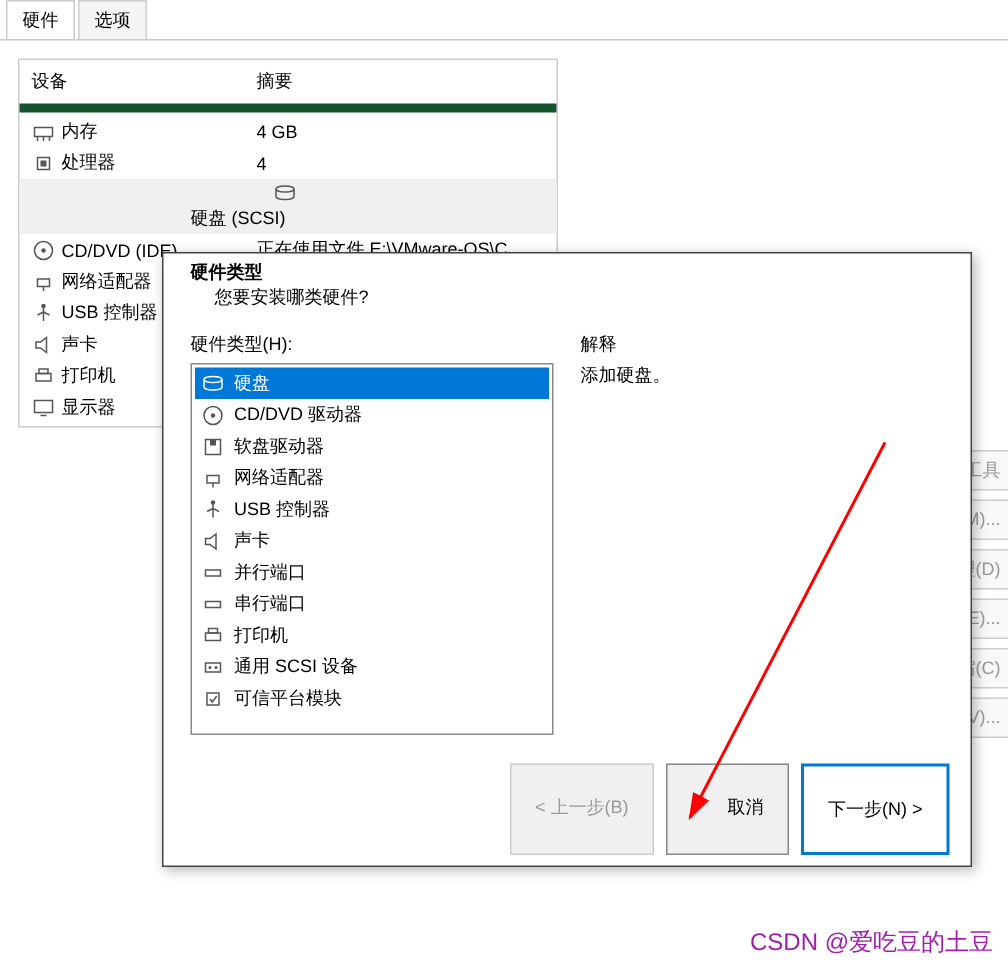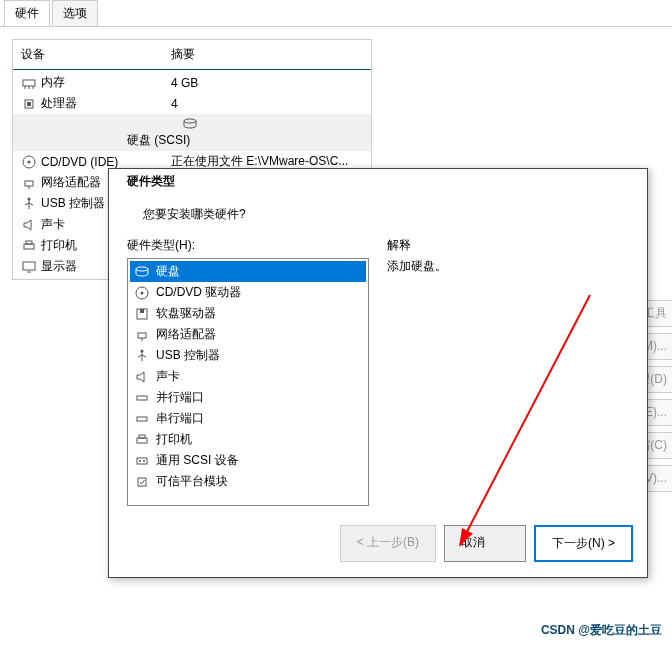--- a/index.html
+++ b/index.html
@@ -5,21 +5,21 @@
 * { box-sizing: border-box; font-family: "Microsoft YaHei", "Segoe UI", sans-serif; font-size: 12px; }
 body { margin: 0; background: #fff; width: 672px; height: 649px; position: relative; overflow: hidden; }
 
 .tabs { display: flex; border-bottom: 1px solid #ccc; padding-left: 4px; }
 .tab { padding: 4px 10px; border: 1px solid #ccc; border-bottom: none; background: #fff; margin-right: 2px; cursor: pointer; }
 .tab.inactive { background: #f5f5f5; }
 
 .content { display: flex; padding: 12px; gap: 12px; }
 
 .device-panel { border: 1px solid #ccc; width: 360px; }
-.device-header { display: flex; padding: 6px 8px; border-bottom: 1px solid #14532d; }
+.device-header { display: flex; padding: 6px 8px; border-bottom: 6px solid #14532d; }
 .device-header .col1 { width: 150px; }
 .device-list { padding: 2px 0; max-height: 540px; }
 .device-row { display: flex; align-items: center; padding: 2px 8px; cursor: pointer; }
 .device-row.selected { background: #f0f0f0; flex-direction: column; }
 .device-row .icon { width: 16px; height: 16px; margin-right: 4px; display: flex; align-items: center; justify-content: center; color: #555; }
 .device-row .name { width: 130px; }
 .device-row .summary { flex: 1; white-space: nowrap; overflow: hidden; text-overflow: ellipsis; }
 
 .right-panel { flex: 1; }
 .groupbox { border: 1px solid #ccc; padding: 8px 12px 12px; margin-bottom: 12px; position: relative; }
@@ -27,38 +27,38 @@
 .path-input { width: 100%; border: 1px solid #aaa; padding: 3px 6px; background: #fff; }
 .info-line { margin-top: 6px; }
 
 .side-buttons { position: absolute; right: -4px; top: 300px; display: flex; flex-direction: column; gap: 6px; }
 .side-btn { padding: 4px 8px; border: 1px solid #ccc; background: #f9f9f9; text-align: right; white-space: nowrap; color: #999; }
 
 .dialog { position: absolute; left: 108px; top: 168px; width: 540px; height: 410px; background: #fff; border: 1px solid #444; box-shadow: 2px 2px 8px rgba(0,0,0,0.3); }
 .dialog-title { display: flex; justify-content: space-between; align-items: center; padding: 8px 12px; }
 .dialog-close { cursor: pointer; font-size: 16px; }
 .dialog-header { padding: 4px 18px 14px; }
-.dialog-header .htitle { font-weight: bold; margin-bottom: 16px; }
+.dialog-header .htitle { font-weight: bold; margin-bottom: 0; }
 .dialog-header .hsub { padding-left: 16px; }
 .dialog-body { display: flex; padding: 0 18px; gap: 18px; height: 278px; }
 .hw-section { flex: 1; }
 .hw-label { margin-bottom: 4px; }
 .hw-listbox { border: 1px solid #888; height: 248px; padding: 2px; overflow-y: auto; }
 .hw-item { display: flex; align-items: center; padding: 2px 4px; cursor: pointer; }
 .hw-item.selected { background: #0078d7; color: #fff; }
 .hw-item .icon { width: 16px; height: 16px; margin-right: 6px; display: flex; align-items: center; justify-content: center; }
 .explain-section { flex: 1; }
 .explain-text { margin-top: 4px; }
 .dialog-footer { display: flex; justify-content: flex-end; gap: 8px; padding: 10px 14px; }
-.btn { padding: 8px 16px; border: 1px solid #888; background: #f0f0f0; cursor: pointer; min-width: 82px; text-align: left; }
+.btn { padding: 20px 16px; border: 1px solid #888; background: #f0f0f0; cursor: pointer; min-width: 82px; text-align: right; }
 .btn.disabled { color: #999; border-color: #ccc; cursor: default; }
 .btn.primary { border: 2px solid #0078d7; background: #fff; }
 
 .arrow { position: absolute; pointer-events: none; }
-.watermark { position: absolute; right: 10px; bottom: 10px; color: #0c4a6e; font-size: 12px; font-weight: bold; }
+.watermark { position: absolute; right: 10px; bottom: 10px; color: #a21caf; font-size: 16px; }
 </style>
 </head>
 <body>
 
 <div class="tabs">
   <div class="tab">硬件</div>
   <div class="tab inactive">选项</div>
 </div>
 
 <div class="content">

